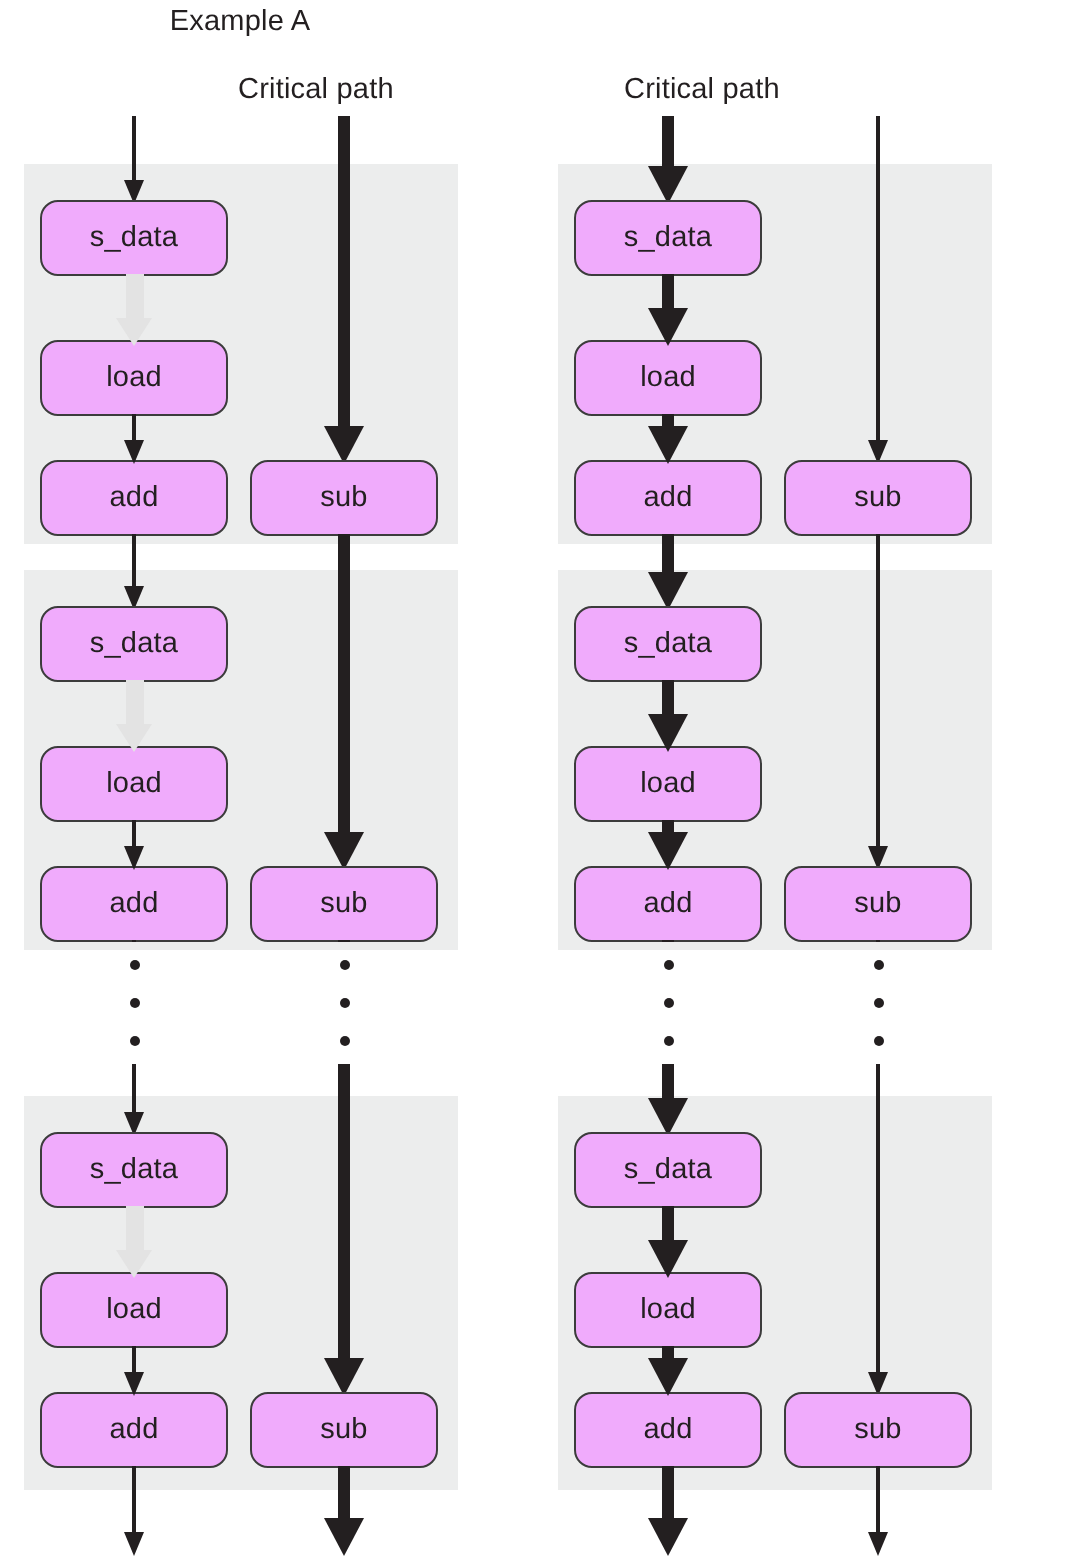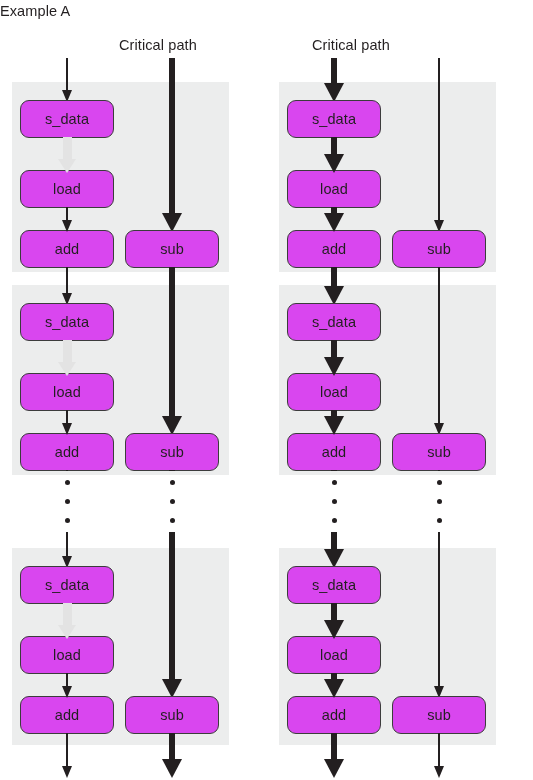--- a/index.html
+++ b/index.html
@@ -19,41 +19,42 @@
   .panel { position: absolute; top: 0; height: 780px; }
   #panel-a { left: 0; width: 266px; }
   #panel-b { left: 267px; width: 266px; }
 
   .panel-title {
     position: absolute;
     top: 3px;
     font-size: 14.5px;
     letter-spacing: 0.1px;
     white-space: nowrap;
+    text-align: center;
   }
   .crit-label {
     position: absolute;
     top: 37px;
     font-size: 14.5px;
     letter-spacing: 0.1px;
     white-space: nowrap;
   }
 
   
   .band {
     position: absolute;
     background: #eceded;
   }
 
   
   .box {
     position: absolute;
     width: 94px; height: 38px;
     box-sizing: border-box;
-    background: #d946ef;
+    background: #f0abfc;
     border: 1.6px solid #3c3c3c;
     border-radius: 9px;
     display: flex;
     align-items: center;
     justify-content: center;
     font-size: 14.5px;
     color: #231f20;
     letter-spacing: 0.1px;
   }
 

